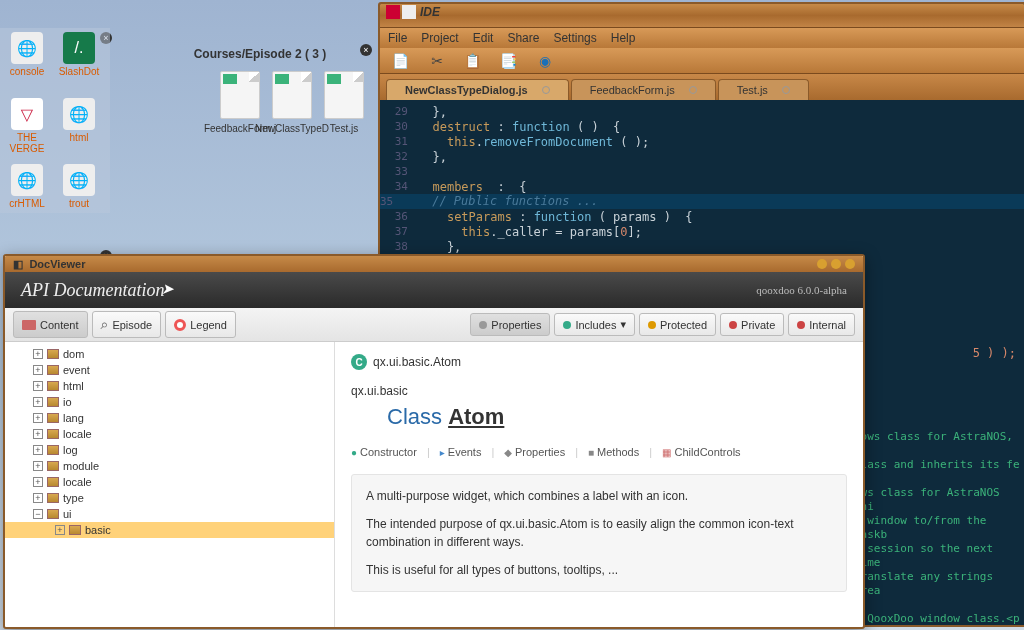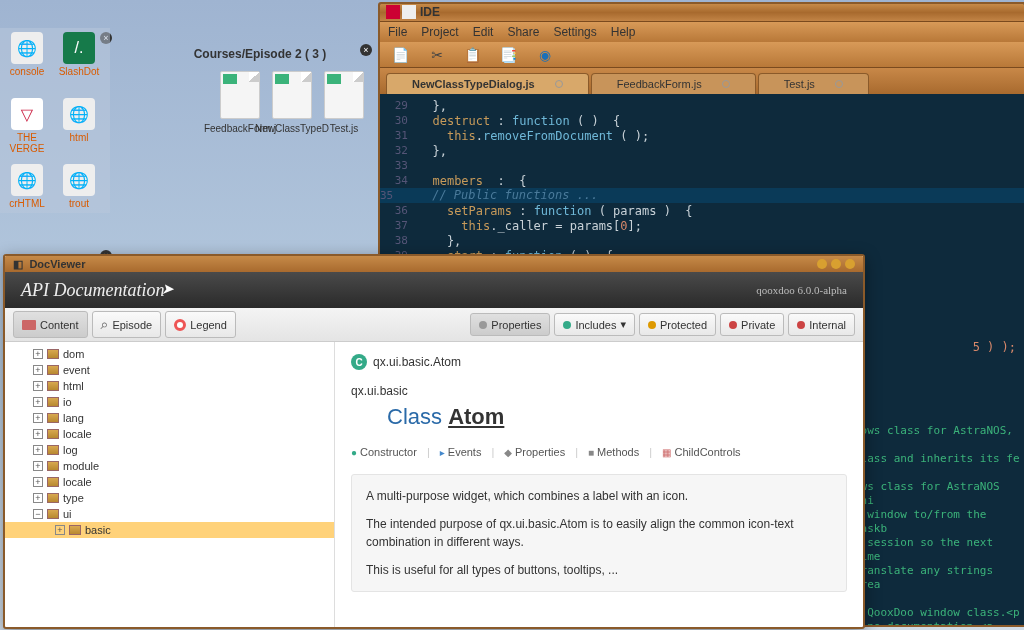--- a/index.html
+++ b/index.html
@@ -39,22 +39,23 @@
 
 .ide-window {
   position: absolute; left: 378px; top: 2px; right: -2px; height: 625px;
   background: #0f2a3b;
   border: 2px solid #8a5a2a;
   border-radius: 3px 3px 0 0;
   overflow: hidden;
 }
 .wood-bar {
   background: linear-gradient(180deg,#c68a48 0%, #a86a2e 50%, #c28446 100%);
-  height: 18px;
+  height: 24px;
   border-bottom:1px solid #7a4a1e;
+  font-style:italic;
 }
 .ide-title { color:#333; font-size:12px;font-weight:bold;padding-left:40px;line-height:16px;}
 .ide-title-ico{width:14px;height:14px;background:#c03;position:absolute;left:6px;top:1px;}
 .ide-title-ico2{width:14px;height:14px;background:#eee;position:absolute;left:22px;top:1px;}
 .ide-menu {
   background: linear-gradient(180deg,#d89a58, #b87838);
   height: 20px; display:flex; gap:14px; padding-left:8px; align-items:center;
   font-size:12px; color:#333;
 }
 .ide-toolbar {
@@ -62,22 +63,22 @@
   height: 26px; display:flex; gap:18px; padding:4px 12px; align-items:center;
   border-bottom:1px solid #7a4a1e;
 }
 .tb-ico { width:18px;height:18px;display:flex;align-items:center;justify-content:center;color:#444;font-size:14px;}
 .ide-tabs {
   background: linear-gradient(180deg,#c88848,#a86a2e);
   height: 26px; display:flex; align-items:flex-end; padding-left:6px; gap:2px;
 }
 .ide-tab {
   background:#c8945a; border:1px solid #8a5a2a; border-bottom:none;
-  padding:4px 25px; font-size:11px; color:#333; border-radius:4px 4px 0 0;
-  display:flex;align-items:center;gap:20px;
+  padding:4px 18px; font-size:11px; color:#333; border-radius:4px 4px 0 0;
+  display:flex;align-items:center;gap:14px;
 }
 .ide-tab.active { background:#d8a86a; font-weight:bold;}
 .tab-close{width:8px;height:8px;border:1px solid #999;border-radius:50%;}
 .code-area {
   background:#0e2a3c; color:#c9d2d8;
   font-family: Consolas, monospace; font-size:12px;
   padding:4px 0; height: 540px; position:relative;
 }
 .code-line { display:flex; height:15px; align-items:center;}
 .gutter { width:38px; text-align:right; padding-right:10px; color:#557; font-size:11px;}

